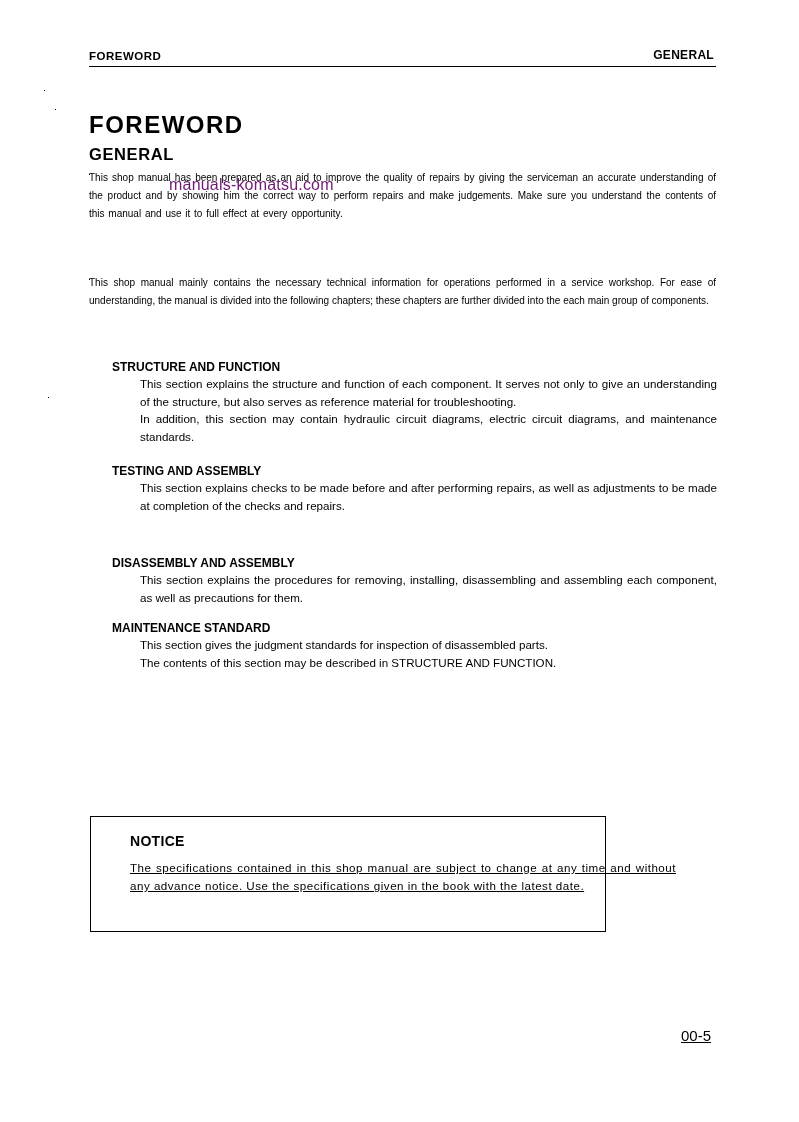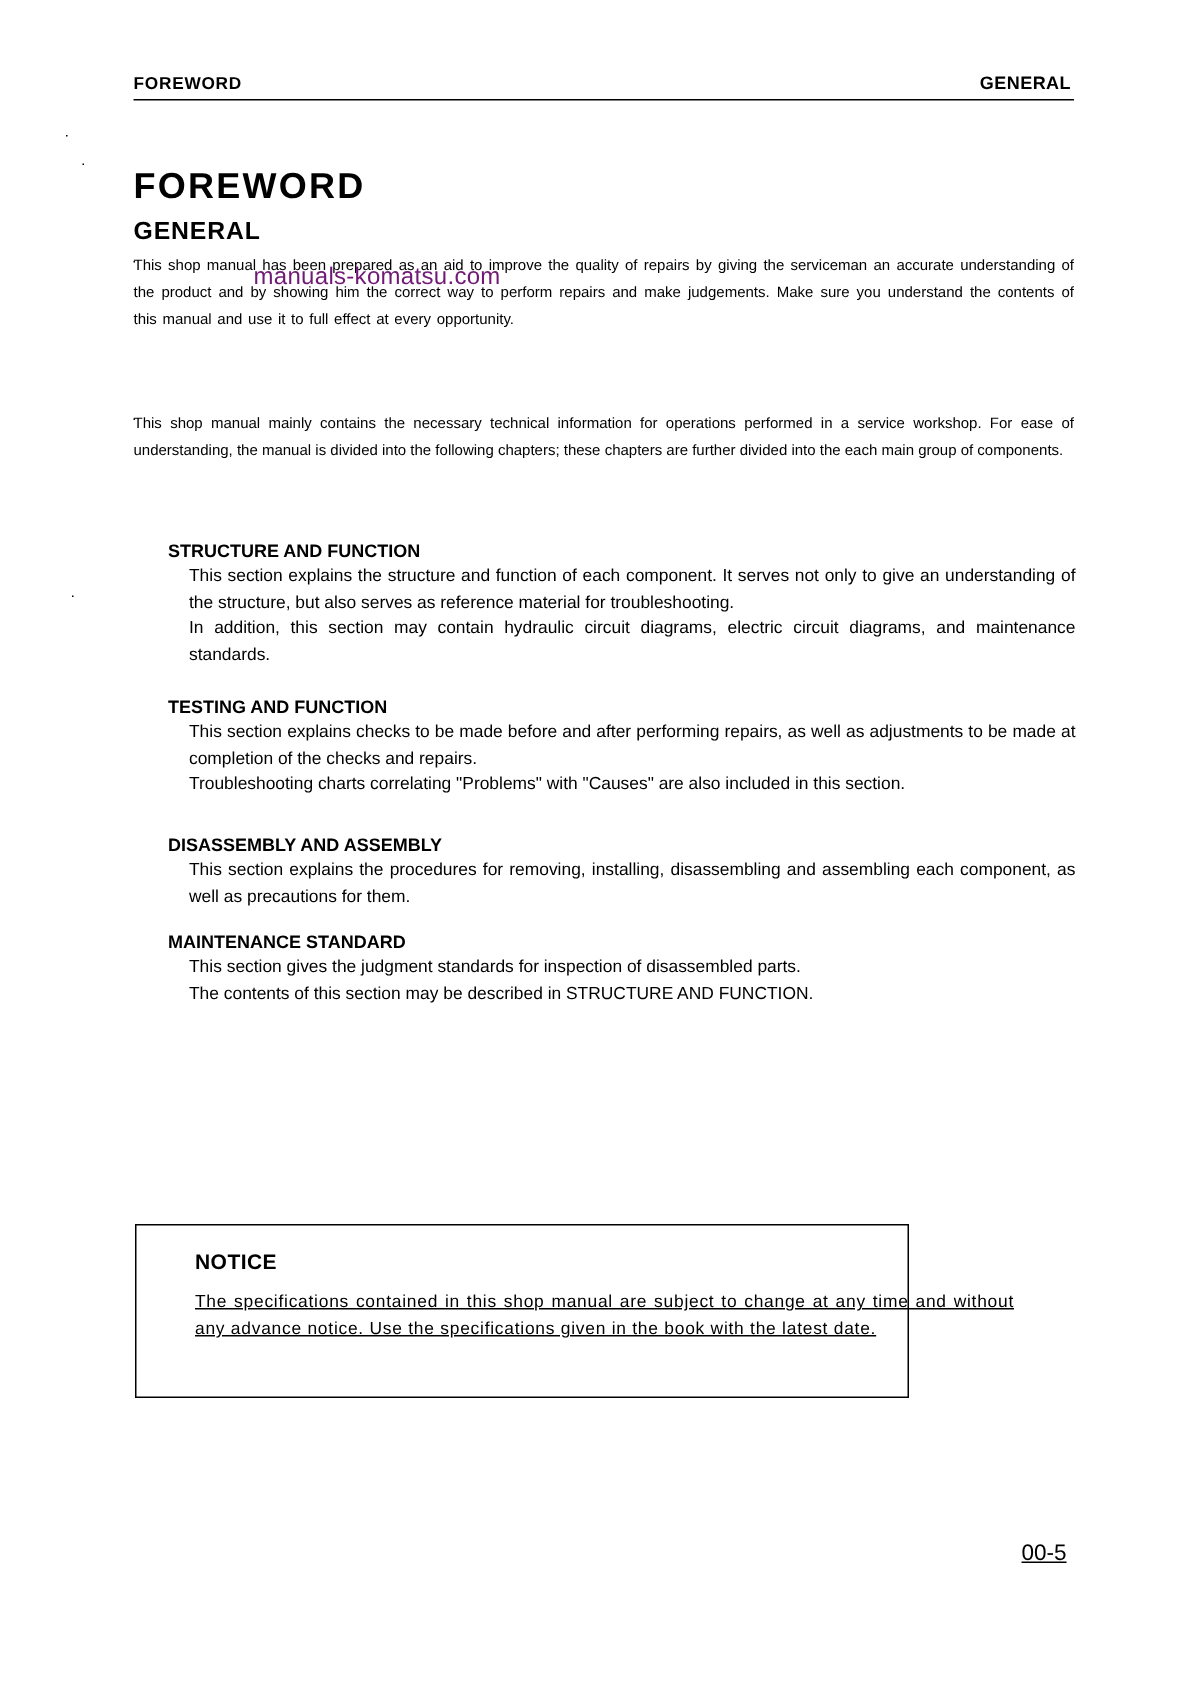--- a/index.html
+++ b/index.html
@@ -18,21 +18,21 @@
     .para { position: absolute; left: 89px; width: 627px; font-size: 10px; line-height: 18px;
             text-align: justify; text-align-last: left; }
     .p1 { top: 169px; word-spacing: 1px; }
     .p2 { top: 274px; }
 
     .watermark { position: absolute; left: 169px; top: 174px; font-size: 16px; color: #701a75;
                  letter-spacing: 0.2px; line-height: 22px; }
 
     .section { position: absolute; left: 112px; width: 605px; }
     .section-title { font-size: 12px; font-weight: bold; line-height: 16px; }
-    .section-body { margin-left: 14px; font-size: 11.6px; line-height: 17.6px; text-align: justify; text-align-last: left; }
+    .section-body { margin-left: 28px; font-size: 11.6px; line-height: 17.6px; text-align: justify; text-align-last: left; }
     .section-body div { }
     .s1 { top: 359px; }
     .s2 { top: 463px; }
     .s3 { top: 555px; }
     .s4 { top: 620px; }
 
     .notice-box { position: absolute; left: 90px; top: 816px; width: 516px; height: 116px;
                   border: 1.5px solid #000; box-sizing: border-box; }
     .notice-title { position: absolute; left: 39px; top: 16px; font-size: 14px; font-weight: bold; letter-spacing: 0.3px; }
     .notice-body { position: absolute; left: 39px; top: 42px; width: 546px; font-size: 11.6px; line-height: 18px;
@@ -68,24 +68,23 @@
 
   <div class="section s1">
     <div class="section-title">STRUCTURE AND FUNCTION</div>
     <div class="section-body">
       <div>This section explains the structure and function of each component.  It serves not only to give an understanding of the structure, but also serves as reference material for troubleshooting.</div>
       <div>In addition, this section may contain hydraulic circuit diagrams, electric circuit diagrams, and maintenance standards.</div>
     </div>
   </div>
 
   <div class="section s2">
-    <div class="section-title">TESTING AND FUNCTION</div>
+    <div class="section-title">TESTING AND ASSEMBLY</div>
     <div class="section-body">
       <div>This section explains checks to be made before and after performing repairs, as well as adjustments to be made at completion of the checks and repairs.</div>
-      <div>Troubleshooting charts correlating "Problems" with "Causes" are also included in this section.</div>
     </div>
   </div>
 
   <div class="section s3">
     <div class="section-title">DISASSEMBLY AND ASSEMBLY</div>
     <div class="section-body">
       <div>This section explains the procedures for removing, installing, disassembling and assembling each component, as well as precautions for them.</div>
     </div>
   </div>
 

